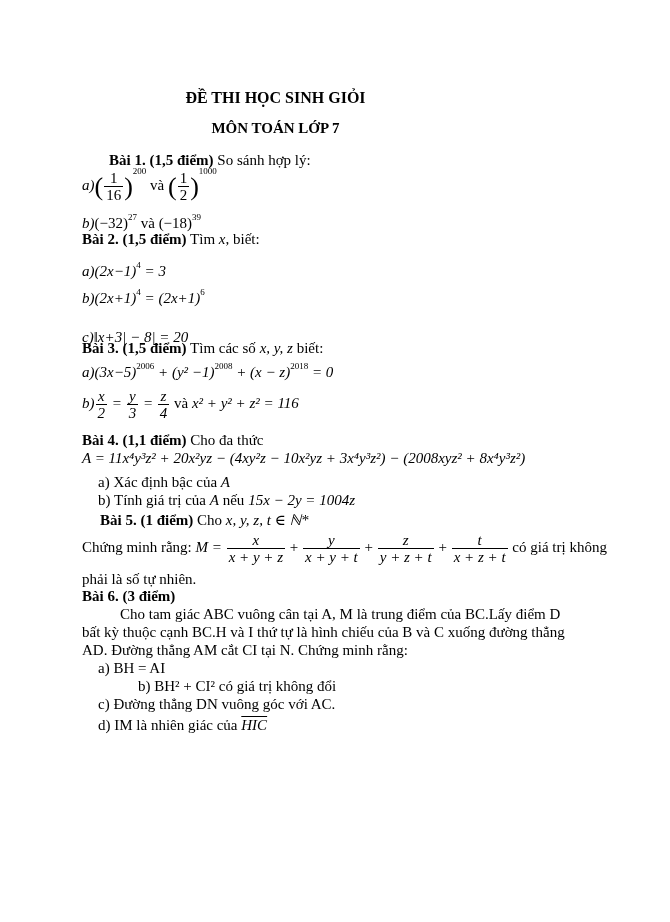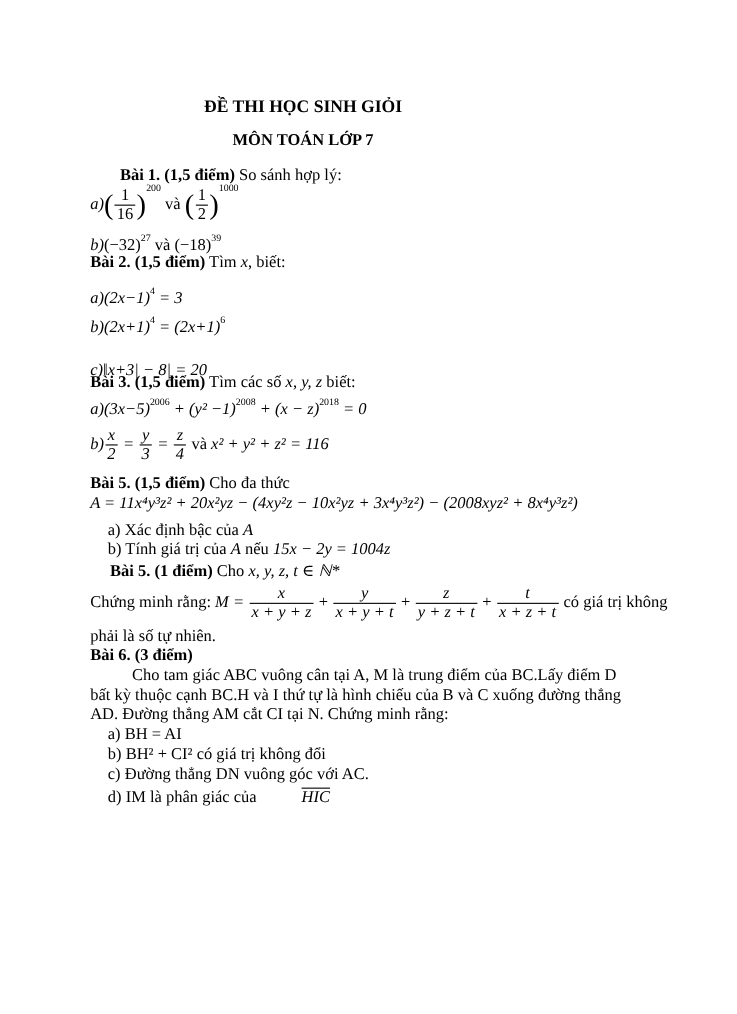--- a/index.html
+++ b/index.html
@@ -7,21 +7,21 @@
        font-family:"Liberation Serif","DejaVu Serif",serif;color:#000;font-size:15px;}
   .ab{position:absolute;white-space:nowrap;line-height:1;}
   .c{left:0;width:551px;text-align:center;font-weight:bold;}
   .b{font-weight:bold;}
   .m{font-style:italic;}
   sup{font-size:9px;vertical-align:0;position:relative;top:-8px;font-style:normal;}
   .frac{display:inline-block;vertical-align:middle;text-align:center;margin:0 1px;}
   .frac span{display:block;padding:0 2px;line-height:16px;}
   .frac .num{border-bottom:1px solid #000;}
   .par{font-size:26px;vertical-align:middle;font-weight:normal;}
-  .ov{text-decoration:overline;margin-left:37px;}
+  .ov{text-decoration:overline;}
   .ind{left:98px;}
 </style>
 </head>
 <body>
 
 <div class="ab c" style="top:90px;font-size:16px;">ĐỀ THI HỌC SINH GIỎI</div>
 <div class="ab c" style="top:121px;font-size:15px;">MÔN TOÁN LỚP 7</div>
 
 <div class="ab" style="left:82px;top:153px;margin-left:27px;"><span class="b">Bài 1. (1,5 điểm)</span><span> So sánh hợp lý:</span></div>
 <div class="ab" style="left:82px;top:170px;">
@@ -35,35 +35,35 @@
 <div class="ab m" style="left:82px;top:264px;"><span>a)(2x−1)</span><sup>4</sup><span> = 3</span></div>
 <div class="ab m" style="left:82px;top:291px;"><span>b)(2x+1)</span><sup>4</sup><span> = (2x+1)</span><sup>6</sup></div>
 <div class="ab m" style="left:82px;top:330px;">c)‖x+3| − 8| = 20</div>
 
 <div class="ab" style="left:82px;top:341px;"><span class="b">Bài 3. (1,5 điểm)</span><span> Tìm các số </span><span class="m">x, y, z</span><span> biết:</span></div>
 <div class="ab m" style="left:82px;top:365px;"><span>a)(3x−5)</span><sup>2006</sup><span> + (y² −1)</span><sup>2008</sup><span> + (x − z)</span><sup>2018</sup><span> = 0</span></div>
 <div class="ab m" style="left:82px;top:388px;">
   <span>b)</span><span class="frac"><span class="num">x</span><span>2</span></span> = <span class="frac"><span class="num">y</span><span>3</span></span> = <span class="frac"><span class="num">z</span><span>4</span></span><span style="font-style:normal"> và </span><span>x² + y² + z² = 116</span>
 </div>
 
-<div class="ab" style="left:82px;top:433px;"><span class="b">Bài 5. (1,5 điểm)</span><span> Cho đa thức</span></div>
+<div class="ab" style="left:82px;top:433px;"><span class="b">Bài 4. (1,1 điểm)</span><span> Cho đa thức</span></div>
 <div class="ab m" style="left:82px;top:451px;font-size:15px;">A = 11x⁴y³z² + 20x²yz − (4xy²z − 10x²yz + 3x⁴y³z²) − (2008xyz² + 8x⁴y³z²)</div>
 <div class="ab ind" style="top:475px;"><span>a)  Xác định bậc của </span><span class="m">A</span></div>
 <div class="ab ind" style="top:493px;"><span>b)  Tính giá trị của </span><span class="m">A</span><span> nếu </span><span class="m">15x − 2y = 1004z</span></div>
 
 <div class="ab" style="left:82px;top:513px;margin-left:18px;"><span class="b">Bài 5. (1 điểm)</span><span> Cho </span><span class="m">x, y, z, t ∈ ℕ*</span></div>
 <div class="ab" style="left:82px;top:532px;">
   <span>Chứng minh rằng: </span><span class="m">M =</span>
   <span class="frac m"><span class="num">x</span><span>x + y + z</span></span> +
   <span class="frac m"><span class="num">y</span><span>x + y + t</span></span> +
   <span class="frac m"><span class="num">z</span><span>y + z + t</span></span> +
   <span class="frac m"><span class="num">t</span><span>x + z + t</span></span><span> có giá trị không</span>
 </div>
 <div class="ab" style="left:82px;top:572px;">phải là số tự nhiên.</div>
 
 <div class="ab b" style="left:82px;top:589px;">Bài 6. (3 điểm)</div>
 <div class="ab" style="left:120px;top:607px;">Cho tam giác ABC vuông cân tại A, M là trung điểm của BC.Lấy điểm D</div>
 <div class="ab" style="left:82px;top:625px;">bất kỳ thuộc cạnh BC.H và I thứ tự là hình chiếu của B và C xuống đường thẳng</div>
 <div class="ab" style="left:82px;top:643px;">AD. Đường thẳng AM cắt CI tại N. Chứng minh rằng:</div>
 <div class="ab ind" style="top:661px;">a)  BH = AI</div>
-<div class="ab ind" style="top:679px;">b)  BH² + CI² có giá trị không đổi</div>
+<div class="ab ind" style="top:679px;margin-left:40px;">b)  BH² + CI² có giá trị không đổi</div>
 <div class="ab ind" style="top:697px;">c)  Đường thẳng DN vuông góc với AC.</div>
-<div class="ab ind" style="top:718px;"><span>d)  IM là phân giác của </span><span class="m ov">HIC</span></div>
+<div class="ab ind" style="top:718px;"><span>d)  IM là nhiên giác của </span><span class="m ov">HIC</span></div>
 
 </body></html>

